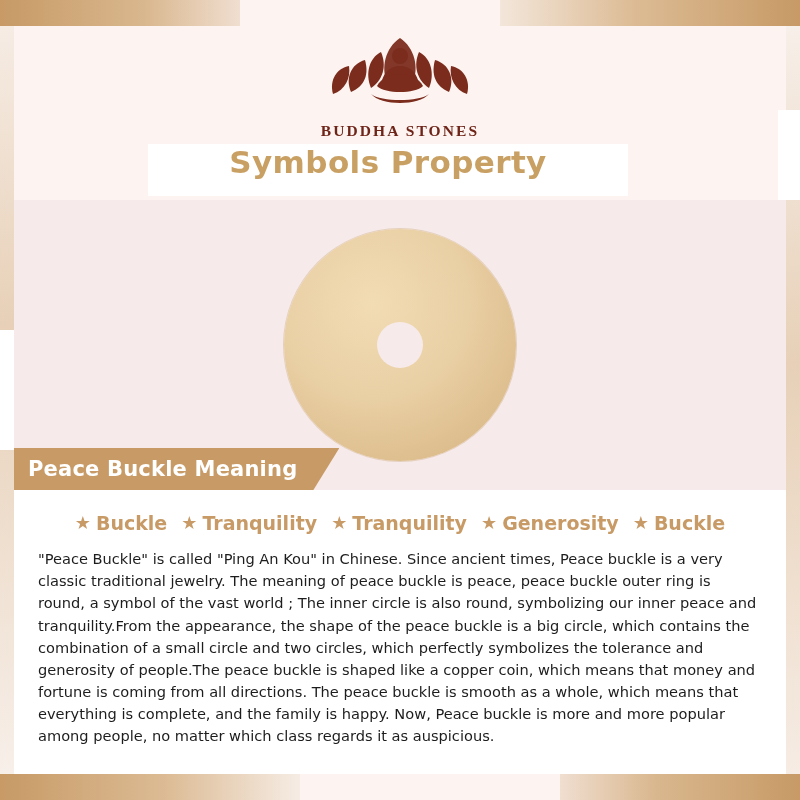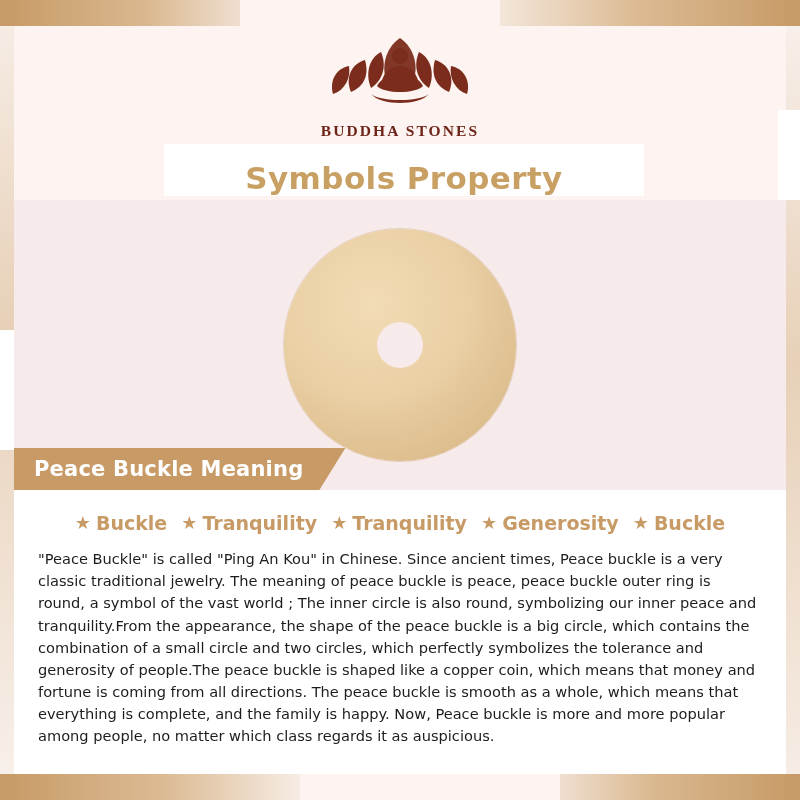--- a/index.html
+++ b/index.html
@@ -83,27 +83,27 @@
     font-size: 15.5px;
     letter-spacing: 2.1px;
     color: #6e2418;
     font-weight: bold;
     font-family: "Liberation Serif", serif;
   }
 
   
   .title-band {
     position: absolute;
-    left: 164px;
+    left: 148px;
     top: 144px;
     width: 480px;
     height: 52px;
     background: #ffffff;
     display: flex;
-    align-items: flex-end;
+    align-items: flex-start;
     justify-content: center;
   }
   .title-text {
     font-size: 31px;
     font-weight: bold;
     color: #c9a063;
     letter-spacing: 0.4px;
     font-family: "DejaVu Sans", sans-serif;
   }
 
@@ -136,21 +136,21 @@
     border-radius: 50%;
     background: #f7eaea;
   }
 
   
   .section-banner {
     position: absolute;
     left: 14px;
     top: 448px;
     height: 42px;
-    padding: 0 42px 0 20px;
+    padding: 0 42px 0 14px;
     background: #c79a66;
     display: flex;
     align-items: center;
     clip-path: polygon(0 0, 100% 0, calc(100% - 26px) 100%, 0 100%);
   }
   .section-banner-text {
     font-size: 21px;
     font-weight: bold;
     color: #ffffff;
     font-family: "DejaVu Sans", sans-serif;

